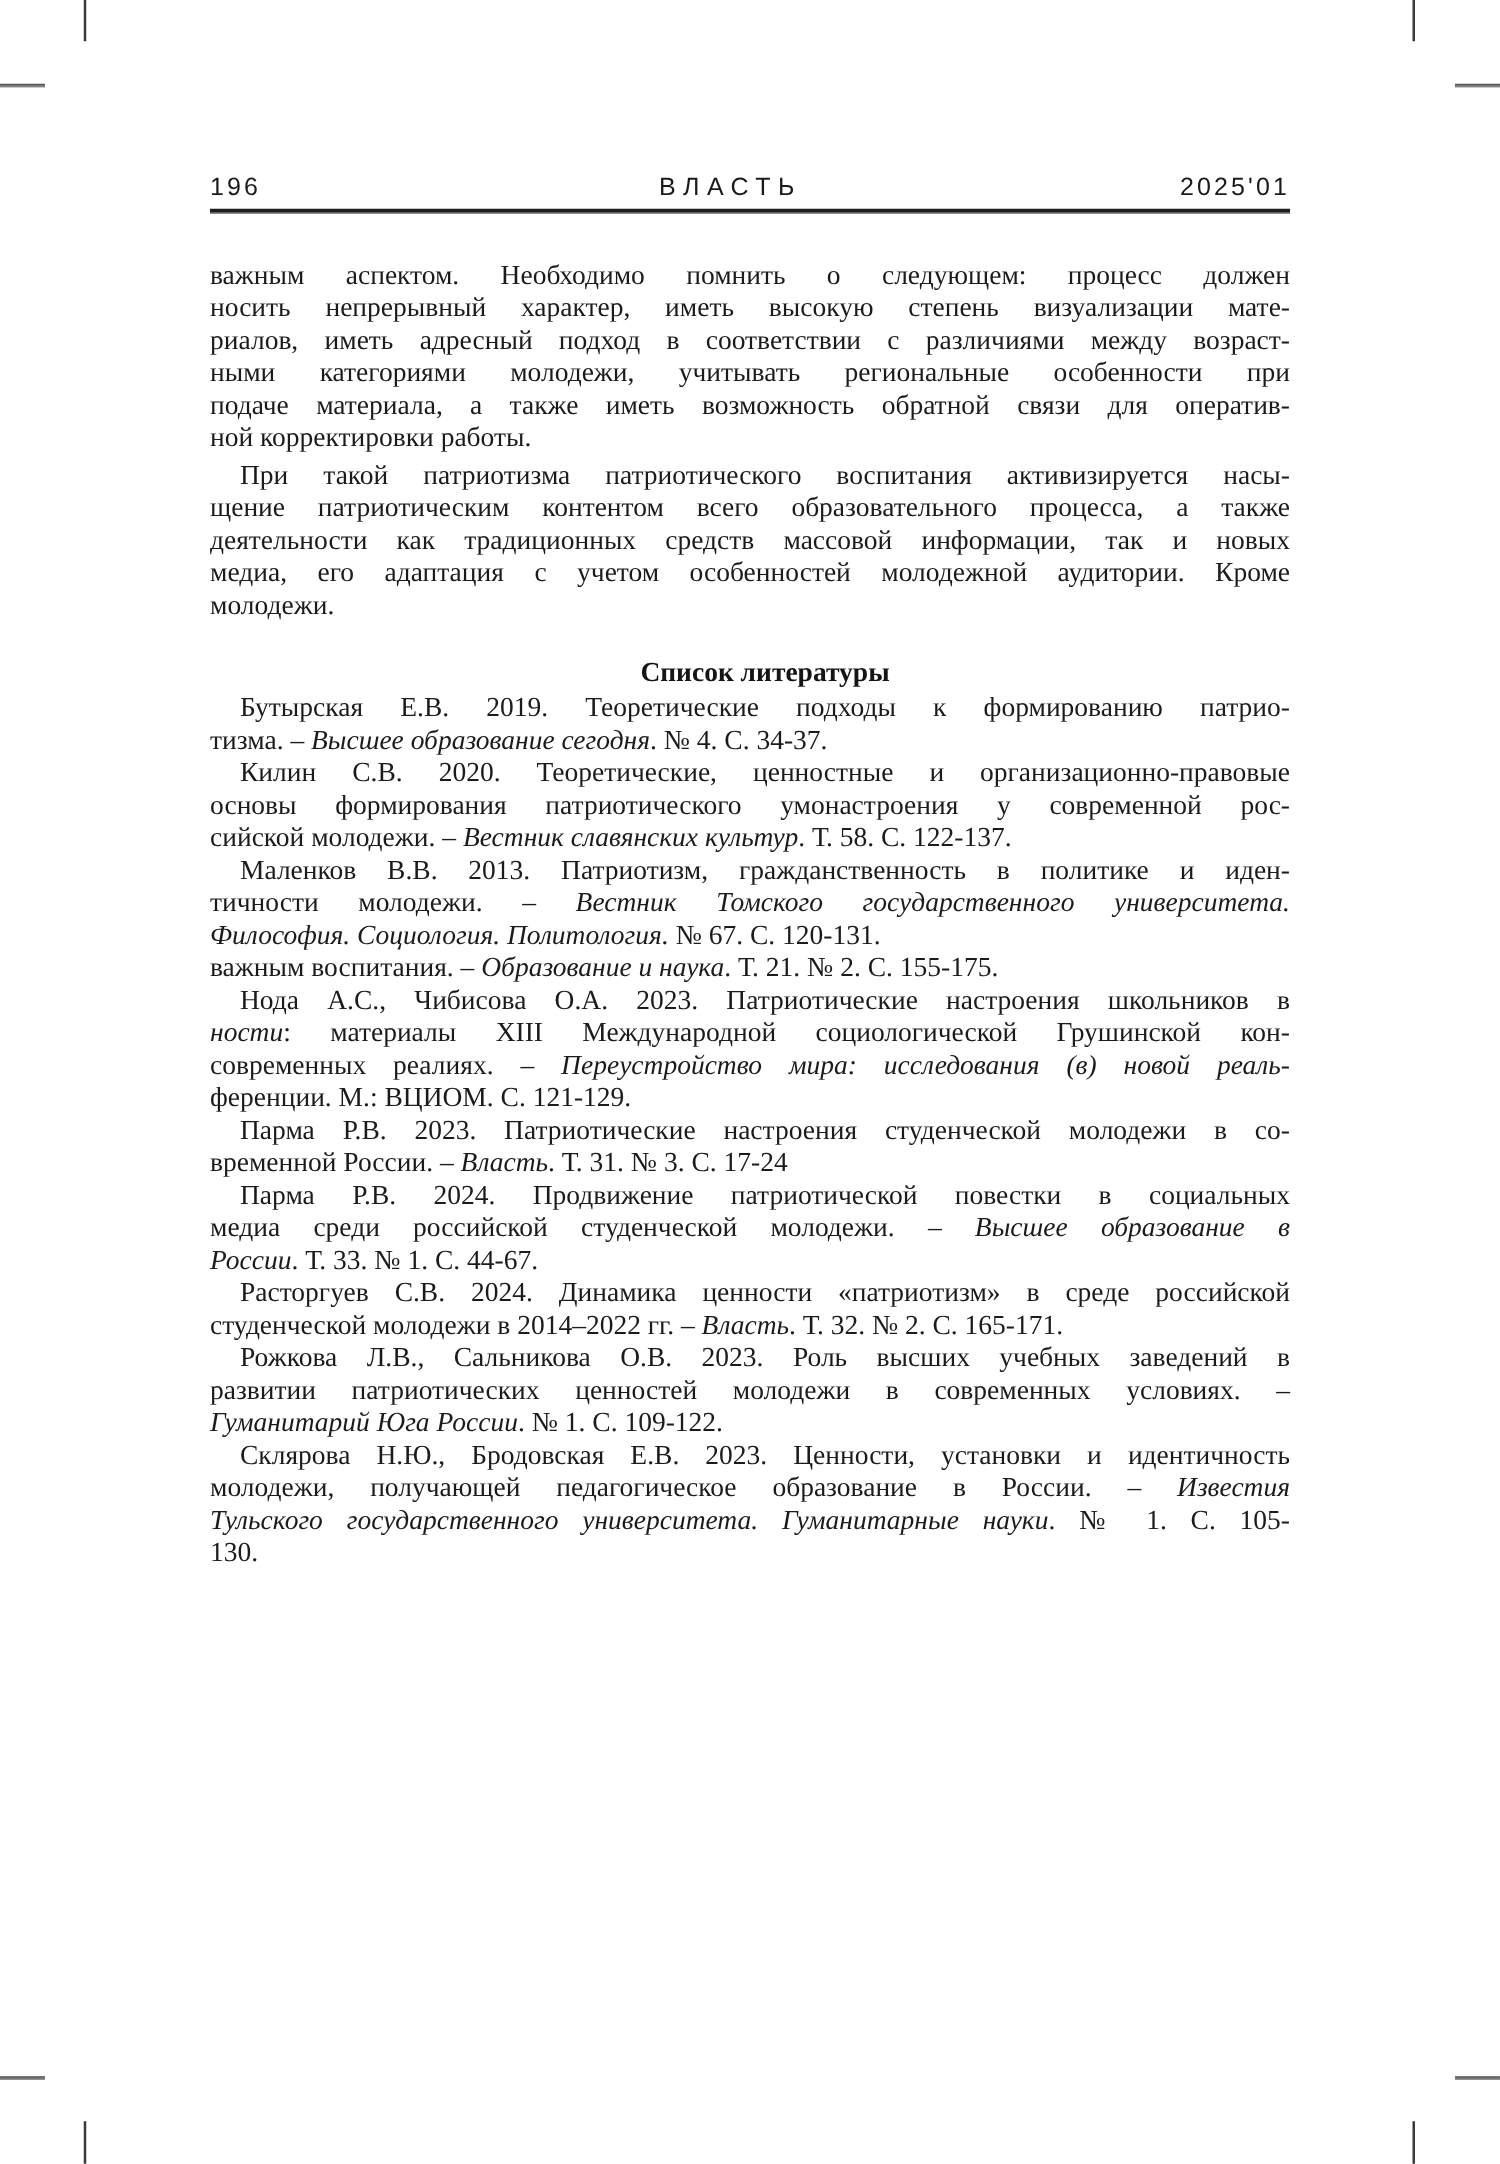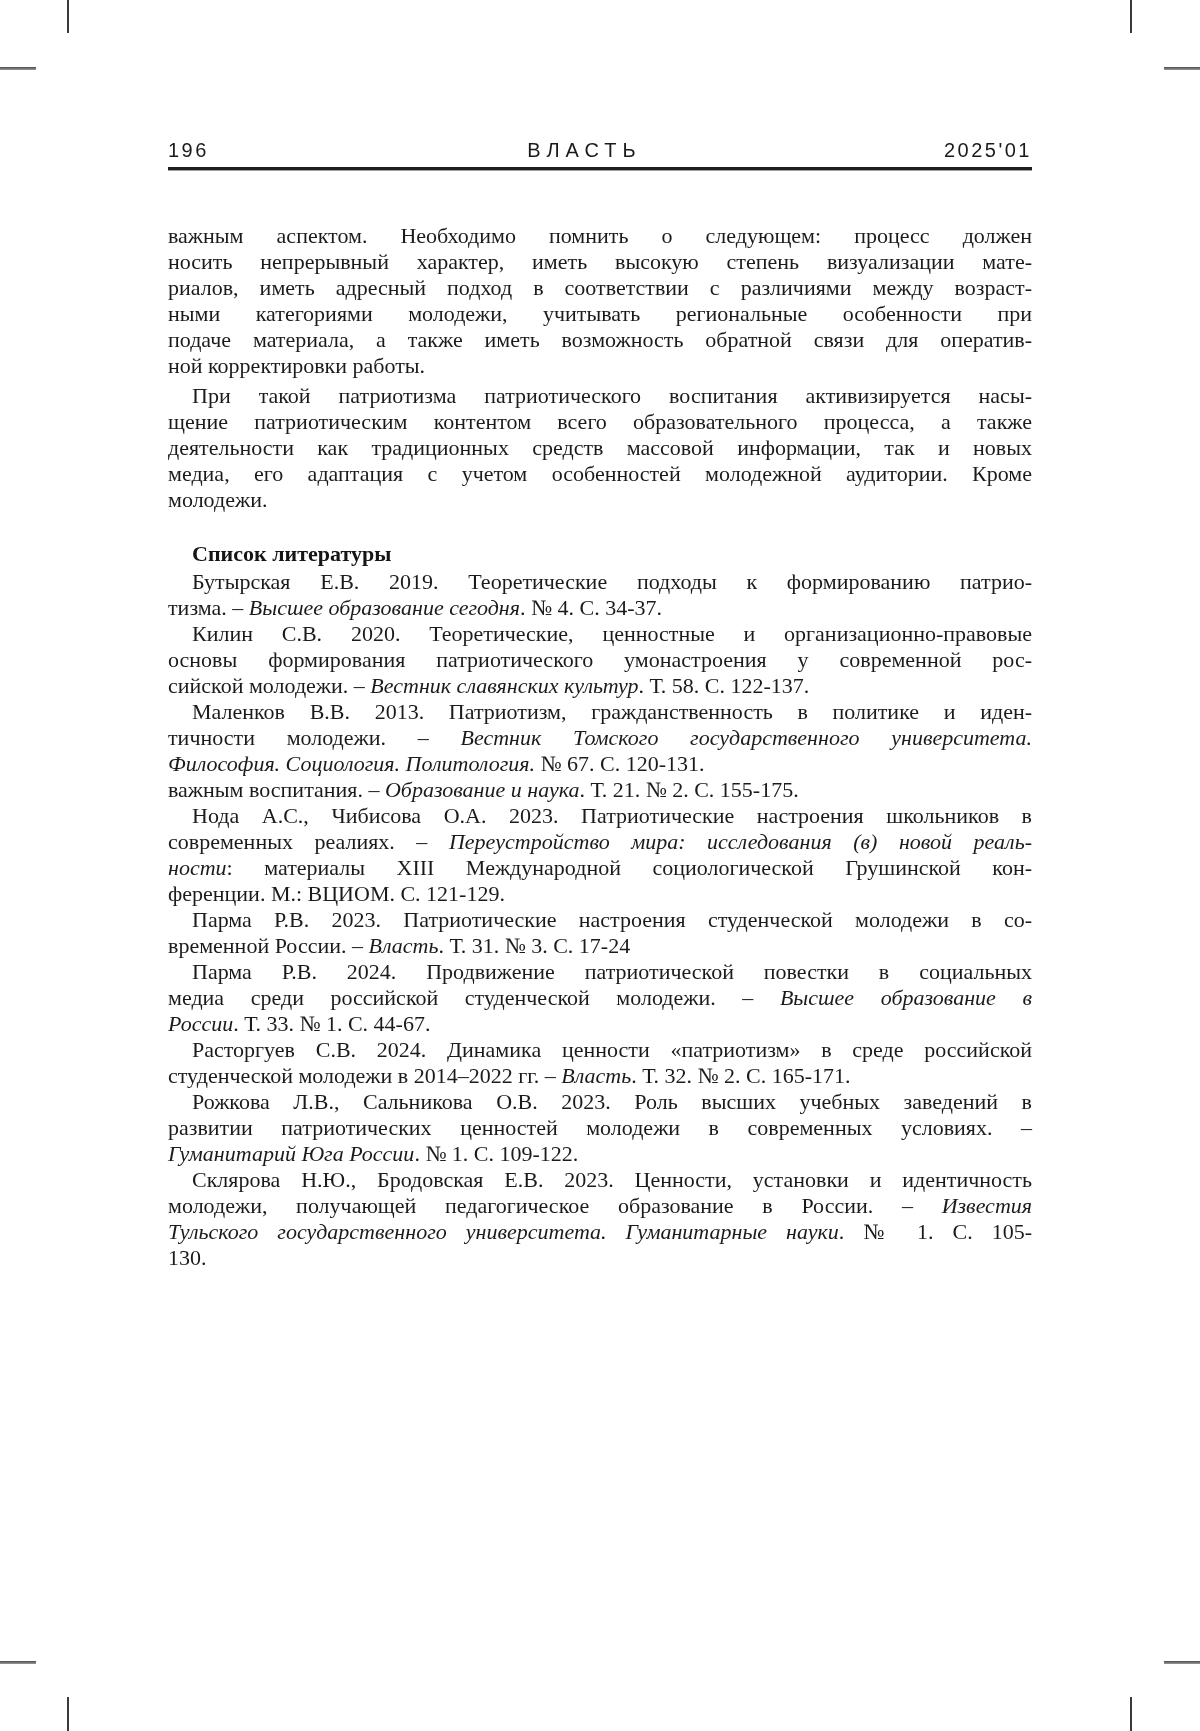--- a/index.html
+++ b/index.html
@@ -35,33 +35,34 @@
   }
   .hdr-num    { letter-spacing: 2.5px; }
   .hdr-title  { letter-spacing: 6px; transform: translateX(8px); }
   .hdr-issue  { letter-spacing: 2.5px; }
   .header-rule {
     margin-top: 5px; height: 3px;
     background: #1f1f1f; border-bottom: 1px solid #9f9f9f;
   }
 
   .bodytext { font-size: 22px; line-height: 26px; }
-  .body-paragraphs { margin-top: 52px; }
+  .body-paragraphs { margin-top: 36px; }
   .para { margin: 0; }
   .para + .para { margin-top: 4px; }
 
   .jline { text-align: justify; text-align-last: justify; }
   .jline.jline-last { text-align-last: left; }
   .jline.indent { text-indent: 24px; }
 
   .references-heading {
     margin-top: 28px;
     font-size: 22px; line-height: 26px;
     font-weight: bold; color: #151515;
     text-indent: 24px;
+    text-align: center;
   }
   .reference-list { margin-top: 2px; }
   .reference-list .para + .para { margin-top: 0; }
   i { font-style: italic; }
 </style>
 </head>
 <body>
 
 <div class="page">
 
@@ -116,22 +117,22 @@
         <div class="para">
           <div class="jline indent"><span>Маленков В.В. 2013. Патриотизм, гражданственность в политике и иден-</span></div>
           <div class="jline"><span>тичности молодежи. – </span><i>Вестник Томского государственного университета.</i></div>
           <div class="jline jline-last"><i>Философия. Социология. Политология.</i><span> № 67. С. 120-131.</span></div>
         </div>
         <div class="para">
           <div class="jline jline-last"><span>важным воспитания. – </span><i>Образование и наука</i><span>. Т. 21. № 2. С. 155-175.</span></div>
         </div>
         <div class="para">
           <div class="jline indent"><span>Нода А.С., Чибисова О.А. 2023. Патриотические настроения школьников в</span></div>
+          <div class="jline"><i>ности</i><span>: материалы XIII Международной социологической Грушинской кон-</span></div>
           <div class="jline"><span>современных реалиях. – </span><i>Переустройство мира: исследования (в) новой реаль-</i></div>
-          <div class="jline"><i>ности</i><span>: материалы XIII Международной социологической Грушинской кон-</span></div>
           <div class="jline jline-last"><span>ференции. М.: ВЦИОМ. С. 121-129.</span></div>
         </div>
         <div class="para">
           <div class="jline indent"><span>Парма Р.В. 2023. Патриотические настроения студенческой молодежи в со-</span></div>
           <div class="jline jline-last"><span>временной России. – </span><i>Власть</i><span>. Т. 31. № 3. С. 17-24</span></div>
         </div>
         <div class="para">
           <div class="jline indent"><span>Парма Р.В. 2024. Продвижение патриотической повестки в социальных</span></div>
           <div class="jline"><span>медиа среди российской студенческой молодежи. – </span><i>Высшее образование в</i></div>
           <div class="jline jline-last"><i>России</i><span>. Т. 33. № 1. С. 44-67.</span></div>

